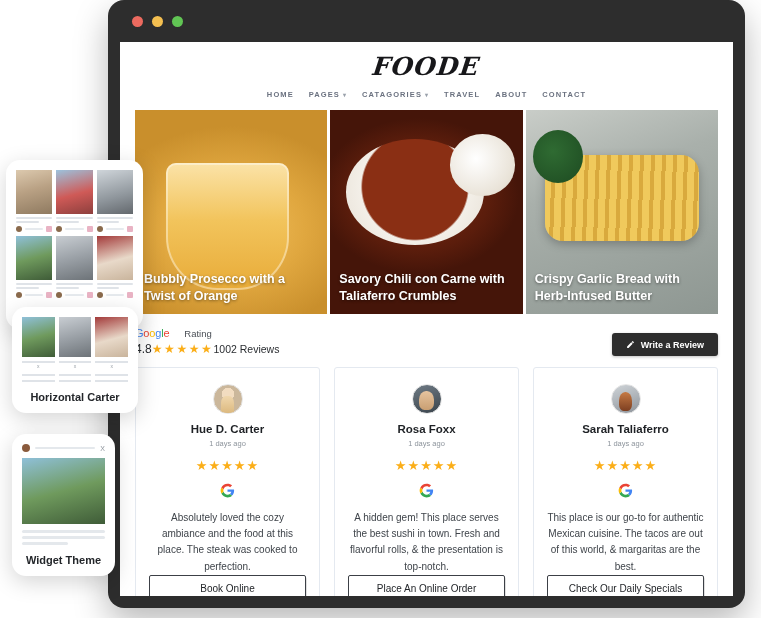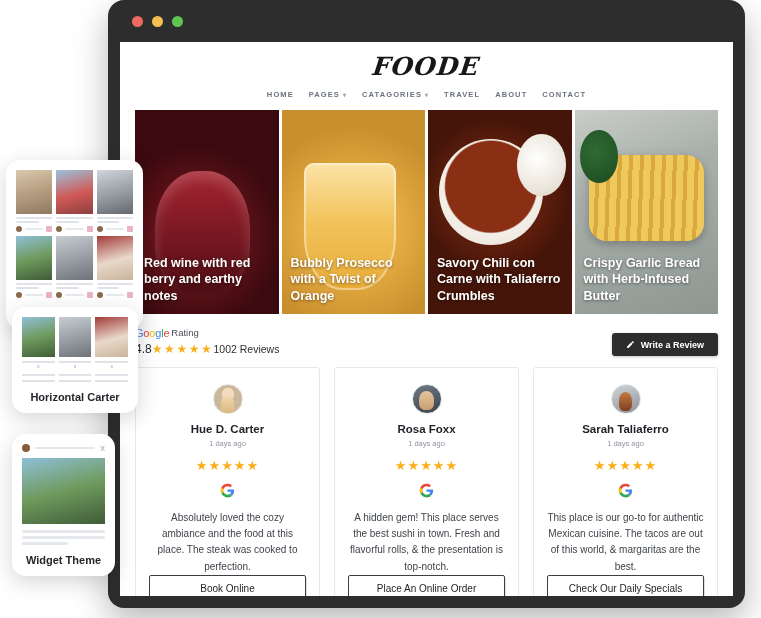--- a/index.html
+++ b/index.html
@@ -140,21 +140,21 @@
     border-radius:50%;
     background: radial-gradient(circle at 40% 40%, #2f6b32 0%, #1d4a21 100%);
   }
 
   
   .rating-row {
     display: flex; align-items: flex-end; justify-content: space-between;
     padding: 13px 15px 11px 15px;
   }
   .rating-left { display: flex; flex-direction: column; gap: 3px; }
-  .goog-rating-line { display: flex; align-items: flex-start; gap: 2px; }
+  .goog-rating-line { display: flex; align-items: flex-end; gap: 15px; }
   .goog-word { font-size: 11px; font-weight: 500; letter-spacing: -.2px; }
   .goog-word span:nth-child(1){ color:#4285F4; }
   .goog-word span:nth-child(2){ color:#EA4335; }
   .goog-word span:nth-child(3){ color:#FBBC05; }
   .goog-word span:nth-child(4){ color:#4285F4; }
   .goog-word span:nth-child(5){ color:#34A853; }
   .goog-word span:nth-child(6){ color:#EA4335; }
   .rating-word { font-size: 9.5px; color: #4b5057; }
   .score-line { display: flex; align-items: center; }
   .score-num { font-size: 12px; font-weight: 500; color: #2a2d31; }
@@ -324,24 +324,20 @@
           <div class="nav-item">
             <span>ABOUT</span>
           </div>
           <div class="nav-item">
             <span>CONTACT</span>
           </div>
         </nav>
       </div>
 
       <div class="hero-strip">
-        <div class="hero-card">
-          <div class="hero-img img-wine"></div>
-          <div class="hero-caption">Red wine with red berry and earthy notes</div>
-        </div>
         <div class="hero-card">
           <div class="hero-img img-prosecco"></div>
           <div class="hero-caption">Bubbly Prosecco with a Twist of Orange</div>
         </div>
         <div class="hero-card">
           <div class="hero-img img-chili"></div>
           <div class="hero-caption">Savory Chili con Carne with Taliaferro Crumbles</div>
         </div>
         <div class="hero-card">
           <div class="hero-img img-bread"></div>

